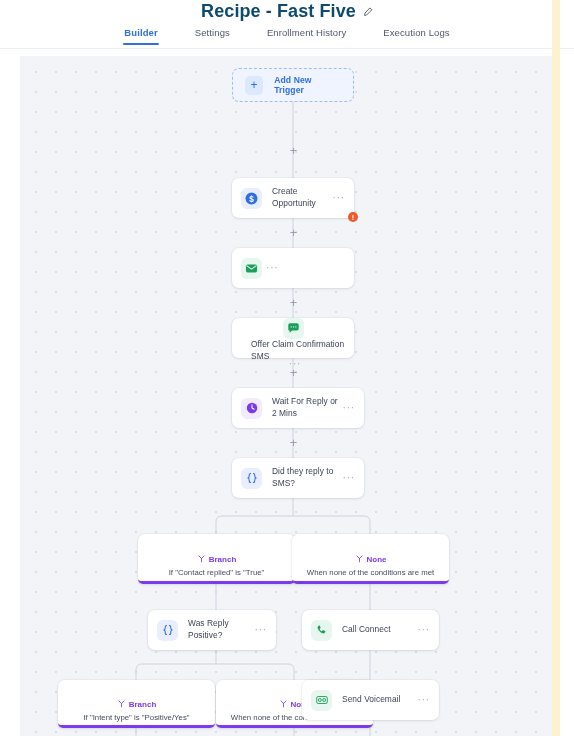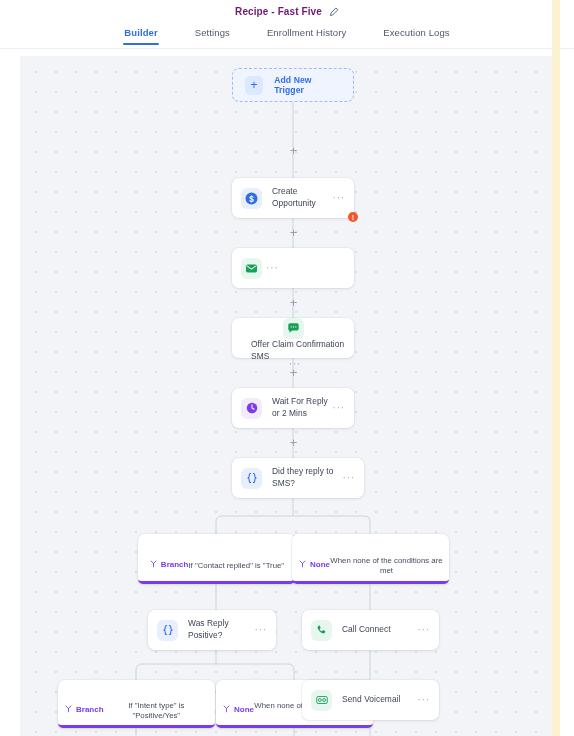--- a/index.html
+++ b/index.html
@@ -17,23 +17,23 @@
   .header {
     height: 23px;
     display: flex;
     align-items: center;
     justify-content: center;
     background: #ffffff;
     position: relative;
   }
   .title-wrap { display: flex; align-items: center; gap: 7px; }
   .page-title {
-    font-size: 10px;
+    font-size: 18px;
     font-weight: bold;
-    color: #701a75;
+    color: #0c4a6e;
     letter-spacing: .1px;
   }
   .edit-icon { display: flex; align-items: center; color: #4a5265; }
 
   
   .tabs-bar {
     height: 26px;
     display: flex;
     align-items: flex-start;
     justify-content: center;
@@ -171,21 +171,21 @@
   }
 
   
   .branch {
     position: absolute;
     background: #ffffff;
     border-radius: 7px 7px 5px 5px;
     box-shadow: 0 1px 3px rgba(38,48,70,.10), 0 0 0 1px rgba(38,48,70,.035);
     border-bottom: 3.5px solid #7c3aed;
     display: flex;
-    flex-direction: row;
+    flex-direction: column;
     align-items: center;
     justify-content: center;
     padding: 20px 6px 3px;
   }
   .branch-head {
     display: flex; align-items: center; gap: 3px;
     color: #7c3aed;
     font-size: 8px;
     font-weight: bold;
     margin-bottom: 3px;
@@ -310,21 +310,21 @@
                 <circle cx="13.5" cy="7.6" r="1"></circle>
               </g>
           </svg>
         </span>
         <span class="node-label">Offer Claim Confirmation SMS</span>
         <span class="node-menu">···</span>
       </div>
 
       <div class="cplus" style="left:267px; top:310px;">+</div>
 
-      <div class="node" style="left:212px; top:332px; width:122px; height:40px;">
+      <div class="node" style="left:212px; top:332px; width:132px; height:40px;">
         <span class="node-icon ic-purple">
           <svg width="14" height="14" viewBox="0 0 20 20">
             <circle cx="10" cy="10" r="7.5" fill="#7c3aed"></circle>
             <path d="M10 5.5V10l3 1.8" stroke="#fff" stroke-width="1.5" fill="none" stroke-linecap="round"></path>
           </svg>
         </span>
         <span class="node-label">Wait For Reply or 2 Mins</span>
         <span class="node-menu">···</span>
       </div>
 

